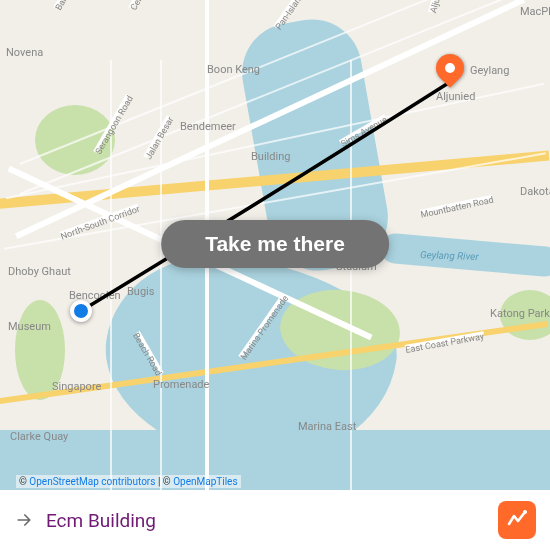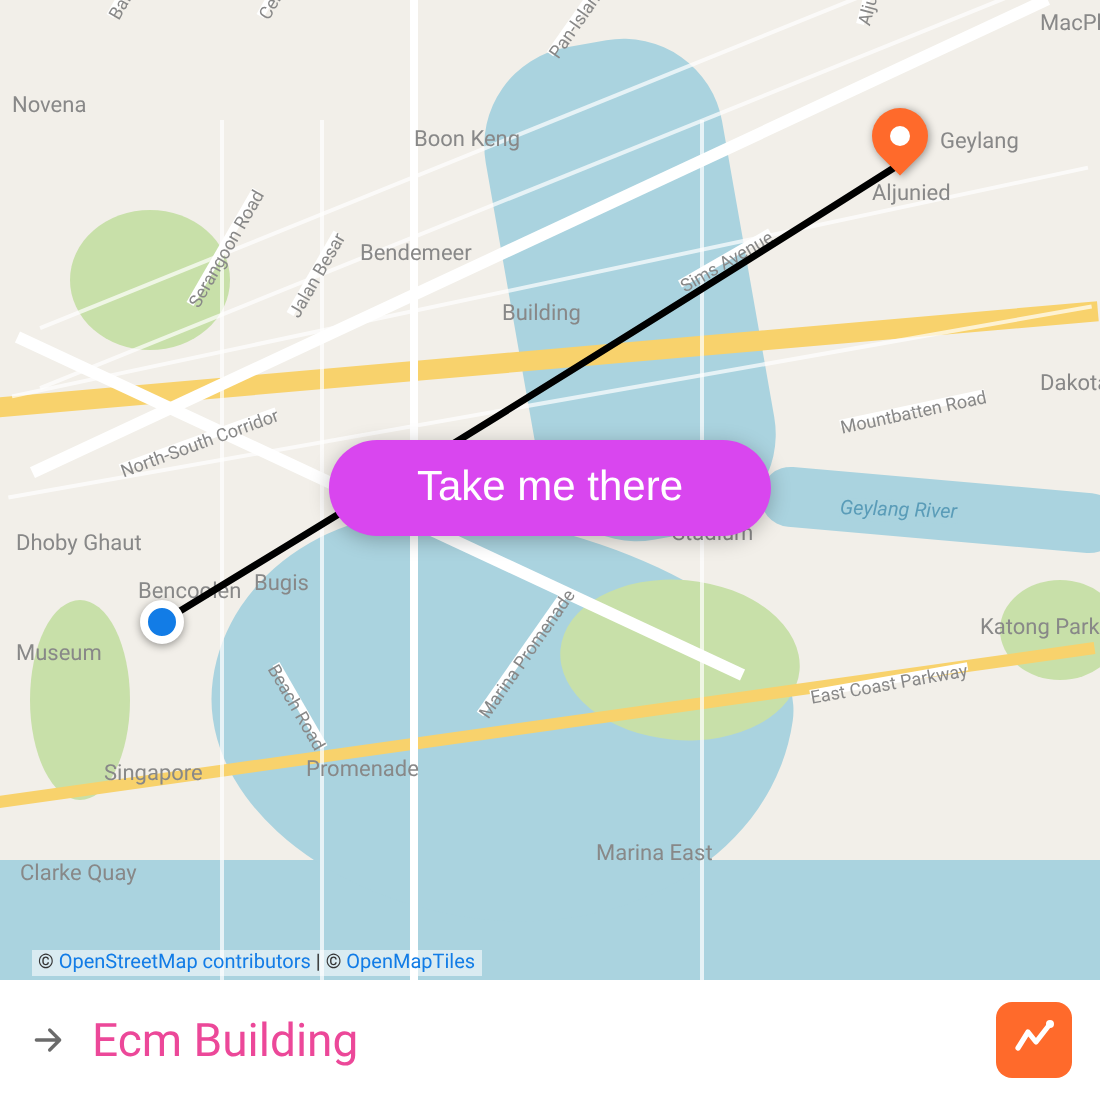--- a/index.html
+++ b/index.html
@@ -145,24 +145,24 @@
     background: #fff;
     border-radius: 50%;
     left: 9px; top: 9px;
   }
   
   .cta {
     position: absolute;
     left: 50%;
     top: 220px;
     transform: translateX(-50%);
-    background: #d946ef;
+    background: #737373;
     color: #fff;
     font-size: 21px;
-    font-weight: 400;
+    font-weight: 700;
     padding: 12px 44px;
     border-radius: 999px;
     border: none;
     cursor: pointer;
     box-shadow: 0 2px 10px rgba(0,0,0,0.25);
   }
   
   .attrib {
     position: absolute;
     left: 4px;
@@ -186,22 +186,22 @@
     align-items: center;
     padding: 0 14px;
     gap: 12px;
   }
   .footer .from {
     font-size: 19px;
     color: #262626;
     font-weight: 400;
   }
   .footer .to {
-    font-size: 23px;
-    color: #ec4899;
+    font-size: 19px;
+    color: #701a75;
     font-weight: 400;
   }
   .arrow-icon {
     width: 20px;
     height: 20px;
     flex-shrink: 0;
   }
   .logo {
     margin-left: auto;
     width: 38px;

